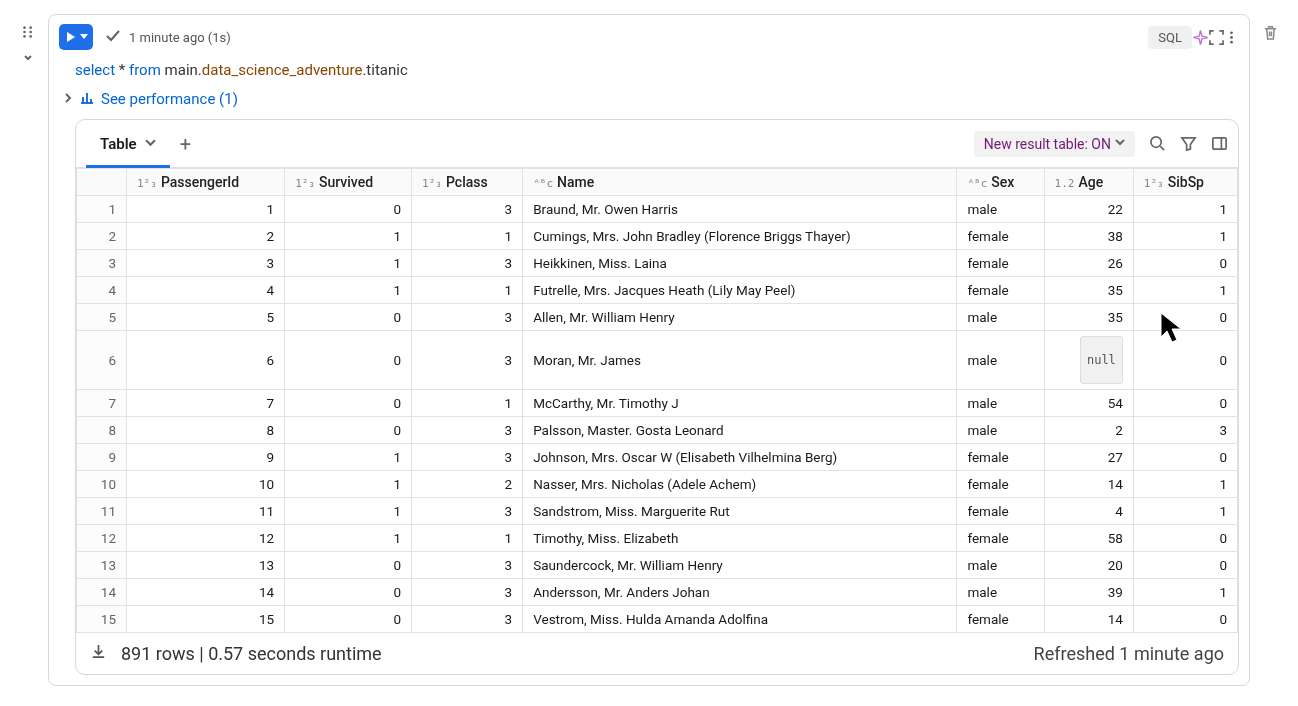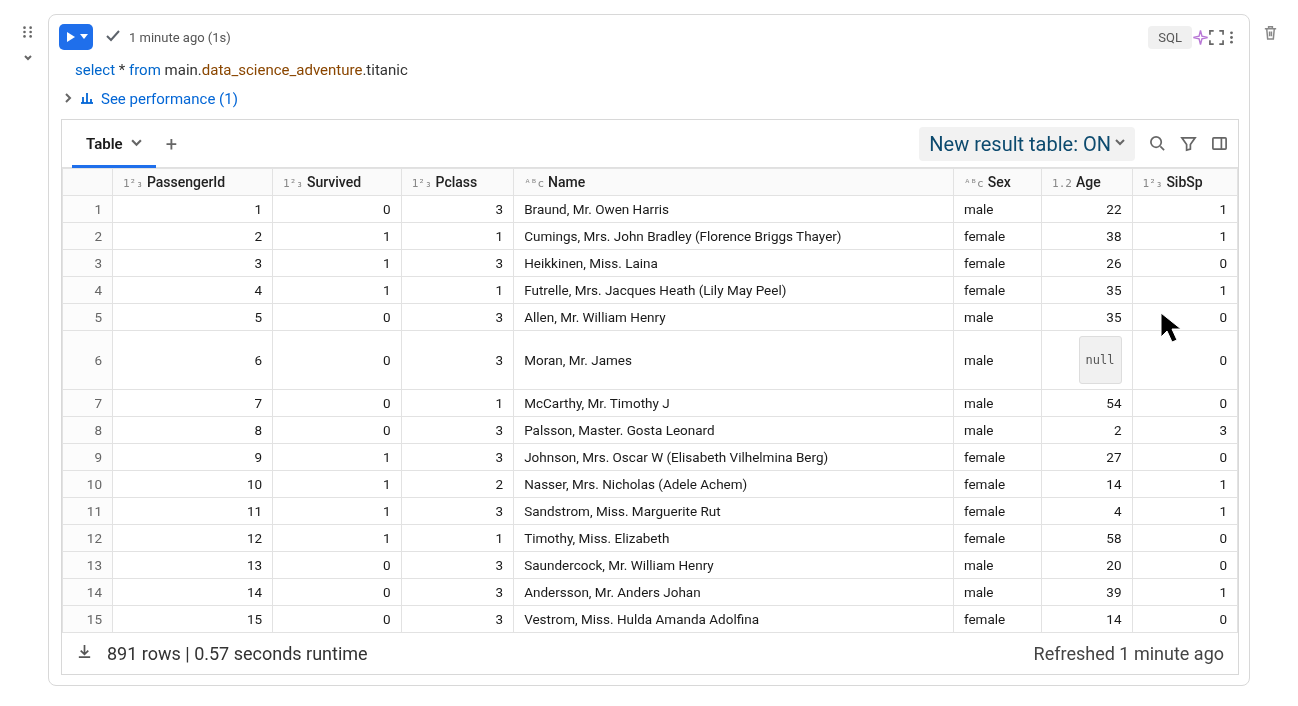--- a/index.html
+++ b/index.html
@@ -123,22 +123,22 @@
   color: #0366d6;
   font-size: 15px;
   cursor: pointer;
 }
 .perf-chevron {
   color: #666;
   font-size: 12px;
 }
 .results-wrapper {
   border: 1px solid #d8d8d8;
-  border-radius: 0;
-  margin: 0 0 10px 2px;
+  border-radius: 10px;
+  margin: 0 0 10px 16px;
 }
 .results-tabs {
   display: flex;
   align-items: center;
   padding: 0 10px;
   height: 48px;
   border-bottom: 1px solid #e0e0e0;
   position: relative;
 }
 .tab-item {
@@ -169,22 +169,22 @@
 .results-right {
   margin-left: auto;
   display: flex;
   align-items: center;
   gap: 14px;
 }
 .result-mode-pill {
   background: #f2f2f2;
   border-radius: 4px;
   padding: 5px 10px;
-  font-size: 20px;
-  color: #0c4a6e;
+  font-size: 14px;
+  color: #701a75;
   cursor: pointer;
   display: flex;
   align-items: center;
   gap: 4px;
 }
 .table-container {
   overflow-x: auto;
   max-width: 100%;
 }
 table {

